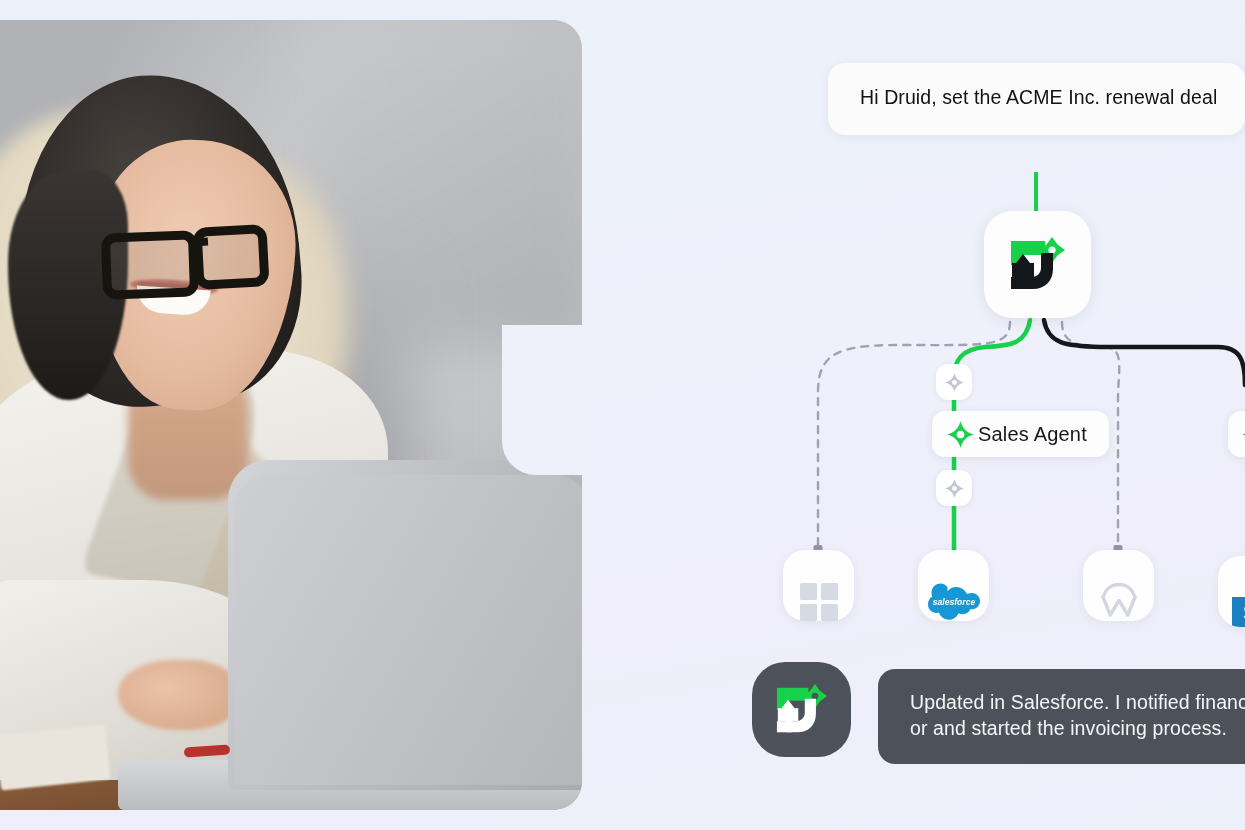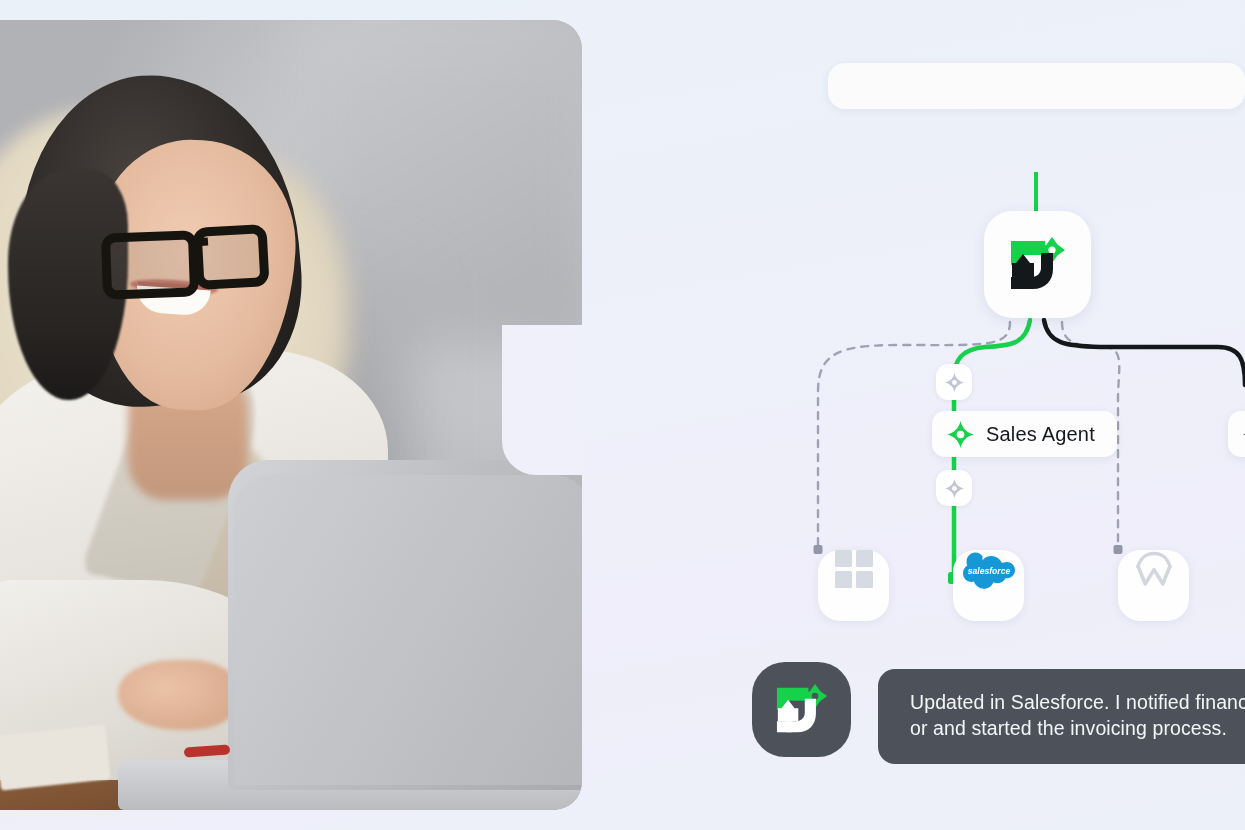--- a/index.html
+++ b/index.html
@@ -267,36 +267,36 @@
   }
 
   
   .agent-pill {
     position: absolute;
     height: 46px;
     background: #fdfdfe;
     border-radius: 13px;
     box-shadow: 0 2px 9px rgba(40,50,90,.08);
     display: flex; align-items: center;
-    gap: 12px;
+    gap: 4px;
     padding: 0 22px 0 15px;
     font-size: 20px;
     color: #16181c;
     letter-spacing: .2px;
     white-space: nowrap;
   }
 
   
   .app-tile {
     position: absolute;
     width: 71px; height: 71px;
     background: #fefeff;
     border-radius: 22px;
     box-shadow: 0 2px 10px rgba(40,50,90,.07);
-    display: flex; align-items: flex-start; justify-content: center; margin-left: 35px;
+    display: flex; align-items: flex-end; justify-content: center;
   }
 
   
   #dark-avatar {
     position: absolute;
     left: 752px; top: 662px;
     width: 99px; height: 95px;
     background: #4c515a;
     border-radius: 33px;
     display: flex; align-items: center; justify-content: center;
@@ -354,20 +354,21 @@
     <path d="M1030,320 C1026,344 1010,346 985,347 C962,349 954,360 954,378" stroke="#17d14a" stroke-width="4.5" fill="none" stroke-linecap="round"></path>
     <path d="M954,398 L954,414" stroke="#17d14a" stroke-width="4.5" fill="none"></path>
     <path d="M954,453 L954,472" stroke="#17d14a" stroke-width="4.5" fill="none"></path>
     <path d="M954,506 L954,578" stroke="#17d14a" stroke-width="4.5" fill="none"></path>
     <rect x="948" y="572" width="12" height="12" rx="2.5" fill="#17d14a"></rect>
 
     <path d="M1044,320 C1048,344 1066,346 1100,347 L1218,347 C1240,347 1245,360 1245,385" stroke="#15181b" stroke-width="4.5" fill="none" stroke-linecap="round"></path>
   </svg>
 
   <div class="bubble-white" style="left:828px; top:63px; width:417px;">
+    <div>Hi Druid, set the ACME Inc. renewal deal</div>
   </div>
 
   <div id="agent-card">
     <svg width="62" height="56" viewBox="0 0 62 56">
 
       <path d="M4,4 H38 V18 H16 V28 H4 Z" fill="#17d14a"></path>
       <path d="M45,0 L50.5,7.5 L58,13 L50.5,18.5 L45,26 L39.5,18.5 L32,13 L39.5,7.5 Z" fill="#17d14a"></path>
       <circle cx="45" cy="13" r="3.6" fill="#fdfdfe"></circle>
 
       <path d="M34,16 H46 V32 C46,44 38,52 26,52 H14 V40 H25 C30,40 34,36 34,31 Z" fill="#15181b"></path>

